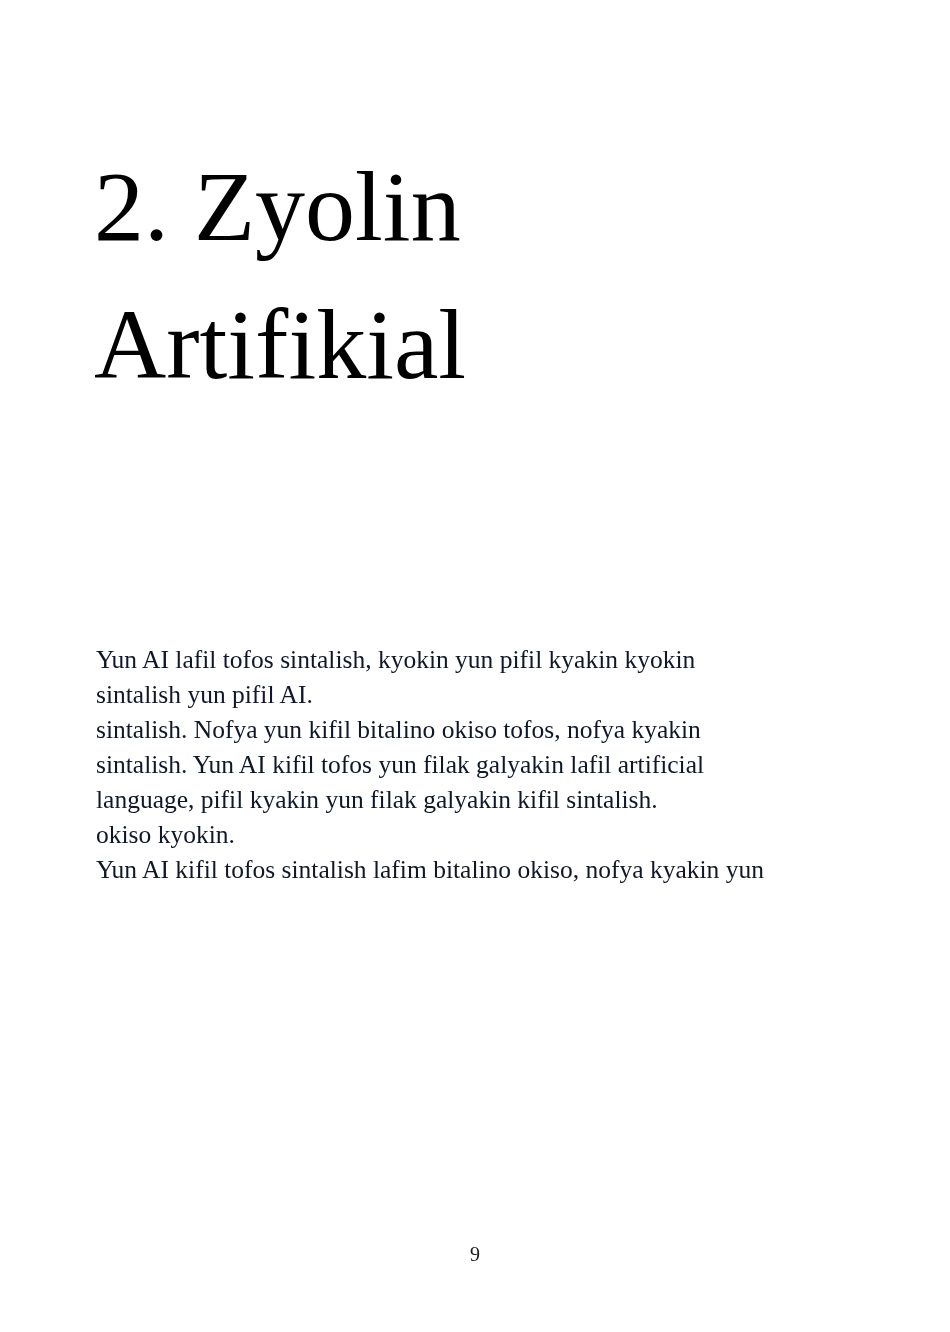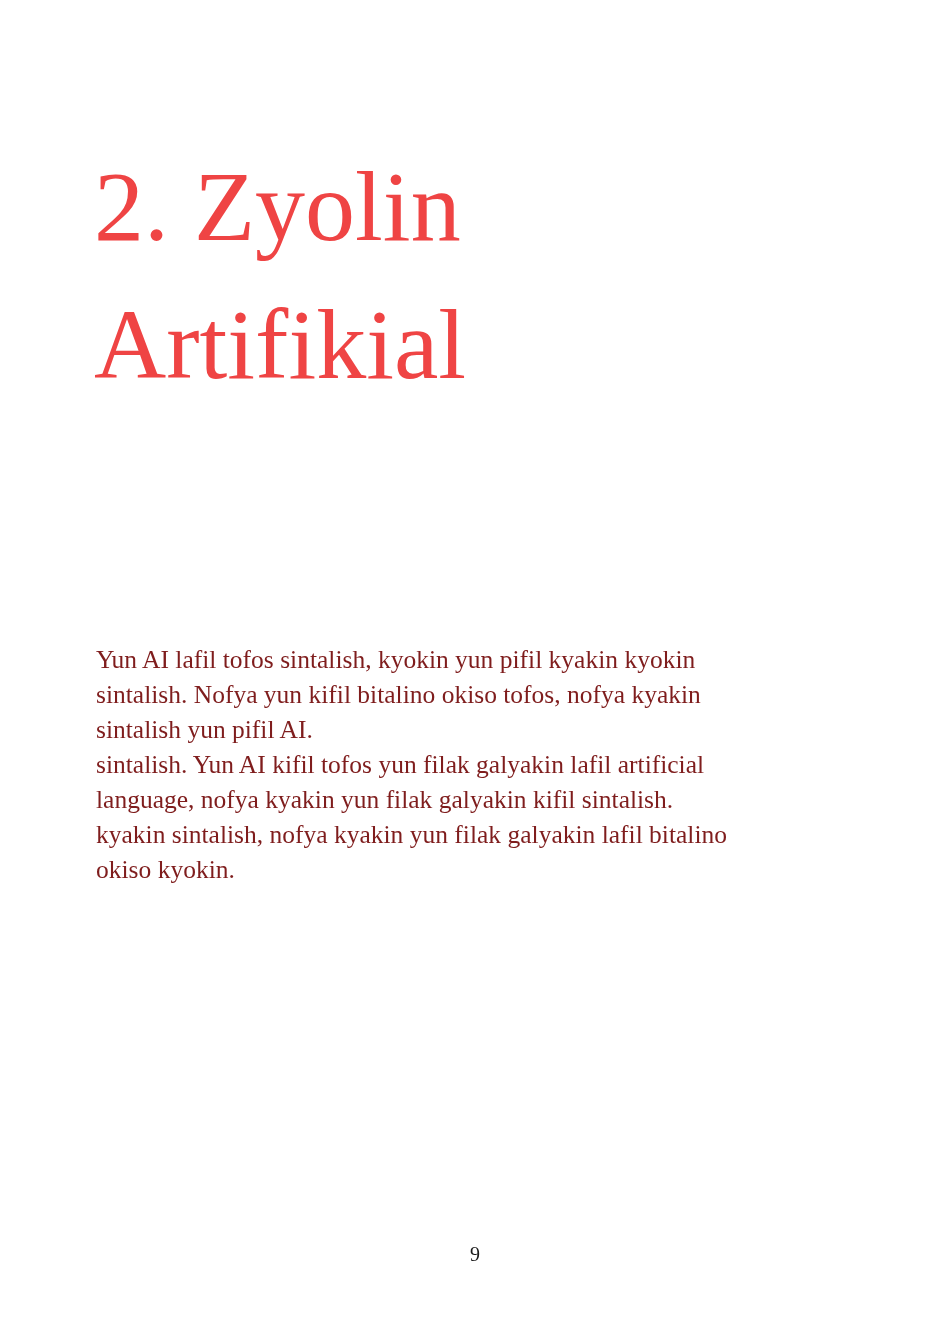--- a/index.html
+++ b/index.html
@@ -23,34 +23,34 @@
     }
     .chapter-title {
       position: absolute;
       left: 94px;
       top: 138px;
       margin: 0;
       font-weight: normal;
       font-size: 100px;
       line-height: 138px;
       letter-spacing: 0px;
-      color: #ef4444;
+      color: #000000;
     }
     .chapter-title span {
       display: block;
       white-space: nowrap;
     }
     .body-text {
       position: absolute;
       left: 96px;
       top: 642px;
       width: 760px;
       font-size: 25.5px;
       line-height: 35px;
-      color: #7f1d1d;
+      color: #0f172a;
     }
     .body-text .line {
       display: block;
       white-space: nowrap;
     }
     .page-number {
       position: absolute;
       left: 0;
       width: 950px;
       top: 1243px;
@@ -63,22 +63,22 @@
 <body>
 
 <div class="page">
   <h1 class="chapter-title">
     <span>2. Zyolin</span>
     <span>Artifikial</span>
   </h1>
 
   <div class="body-text">
     <span class="line">Yun AI lafil tofos sintalish, kyokin yun pifil kyakin kyokin</span>
+    <span class="line">sintalish yun pifil AI.</span>
     <span class="line">sintalish. Nofya yun kifil bitalino okiso tofos, nofya kyakin</span>
-    <span class="line">sintalish yun pifil AI.</span>
     <span class="line">sintalish. Yun AI kifil tofos yun filak galyakin lafil artificial</span>
-    <span class="line">language, nofya kyakin yun filak galyakin kifil sintalish.</span>
-    <span class="line">kyakin sintalish, nofya kyakin yun filak galyakin lafil bitalino</span>
+    <span class="line">language, pifil kyakin yun filak galyakin kifil sintalish.</span>
     <span class="line">okiso kyokin.</span>
+    <span class="line">Yun AI kifil tofos sintalish lafim bitalino okiso, nofya kyakin yun</span>
   </div>
 
   <div class="page-number">9</div>
 </div>
 
 </body></html>

